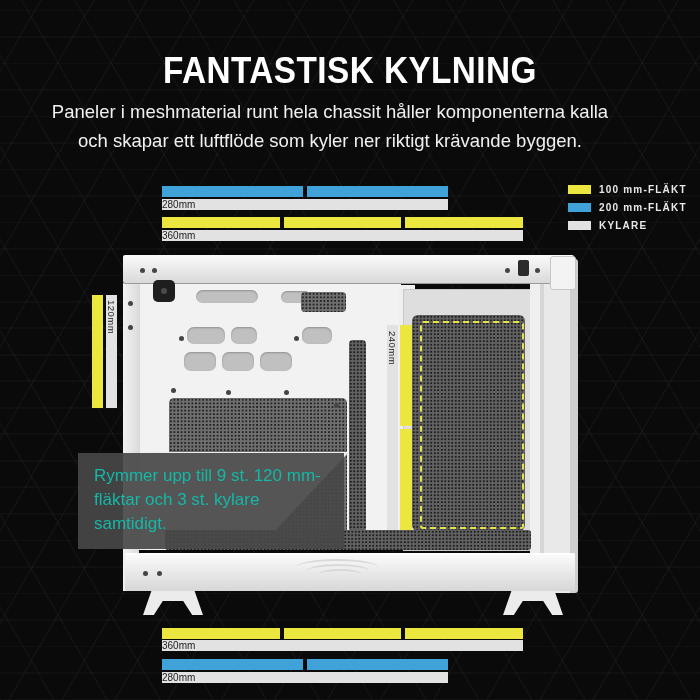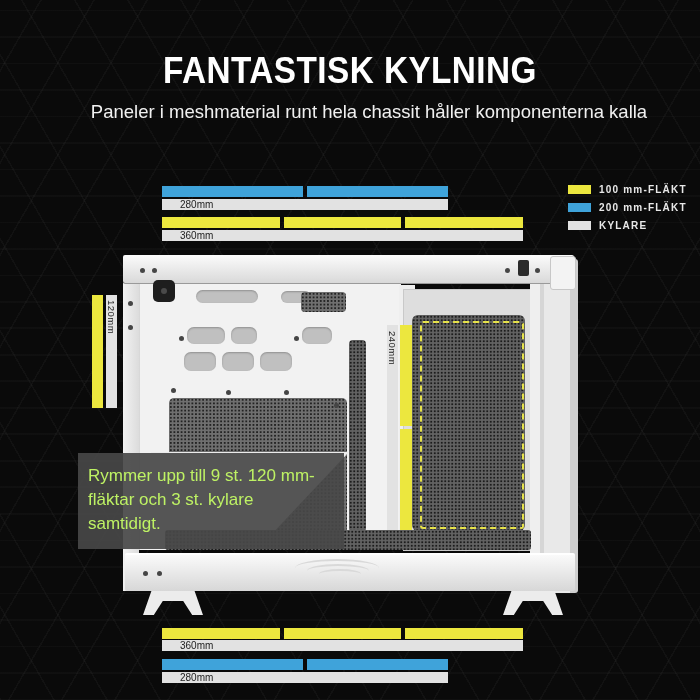--- a/index.html
+++ b/index.html
@@ -19,32 +19,31 @@
   
   .title {
     position:absolute; top:50px; left:0; width:700px;
     text-align:center; font-size:37px; font-weight:800; color:#ffffff;
     letter-spacing:0.5px; transform:scaleX(0.9);
   }
   .subtitle {
     position:absolute; top:98px; left:0; width:660px;
     text-align:center; font-size:18.5px; line-height:1.55; color:#f0f0f0;
     font-weight:400;
-    margin-left:39px;
   }
   .subtitle span { display:block; }
 
   
   .bar-row { position:absolute; display:flex; gap:4px; }
   .seg { flex:1; }
   .fan120 { background:var(--fan-120mm,#ece73e); }
   .fan140 { background:var(--fan-140mm,#3fa3da); }
   .kylare-bar {
     position:absolute; background:var(--kylare-bar,#e2e2e2);
-    display:flex; align-items:center; padding-left:18px;
+    display:flex; align-items:center; 
     font-size:10px; color:#222; font-weight:400;
   }
   .v-wrap { position:absolute; display:flex; gap:3px; }
   .v-bar { width:11px; }
   .v-kylare {
     width:11px; background:var(--kylare-bar,#e2e2e2);
     writing-mode:vertical-rl; font-size:9.5px; color:#222;
     padding-top:5px; text-align:left; letter-spacing:0.5px;
   }
 
@@ -123,30 +122,31 @@
     background:var(--kylare-bar,#e2e2e2);
     writing-mode:vertical-rl; font-size:9.5px; color:#222; padding-top:6px; letter-spacing:0.5px;
   }
   .bar240-yellow { position:absolute; left:277px; top:72px; width:12px; height:205px; display:flex; flex-direction:column; gap:3px; }
   .bar240-yellow .seg { width:100%; }
 
   
   .callout {
     position:absolute; left:78px; top:453px; width:266px;
     background:rgba(72,72,72,0.92);
-    padding:11px 15px 13px 10px;
-    font-size:17px; line-height:1.42; color:#bef264; font-weight:400;
+    padding:11px 15px 13px 16px;
+    font-size:17px; line-height:1.42; color:#14b8a6; font-weight:400;
   }
 </style>
 </head>
 <body style="background-color: rgb(10, 10, 10);">
 
 <h1 class="title">FANTASTISK KYLNING</h1>
 <p class="subtitle">
   <span>Paneler i meshmaterial runt hela chassit håller komponenterna kalla</span>
+  <span>och skapar ett luftflöde som kyler ner riktigt krävande byggen.</span>
 </p>
 
 <div class="bar-row" style="left:162px; top:186px; width:286px; height:11px;">
     <div class="seg fan140"></div>
     <div class="seg fan140"></div>
   </div>
 <div class="kylare-bar" style="left:162px; top:199px; width:286px; height:11px;">
   <span>280mm</span>
 </div>
 <div class="bar-row" style="left:162px; top:217px; width:361px; height:11px;">

